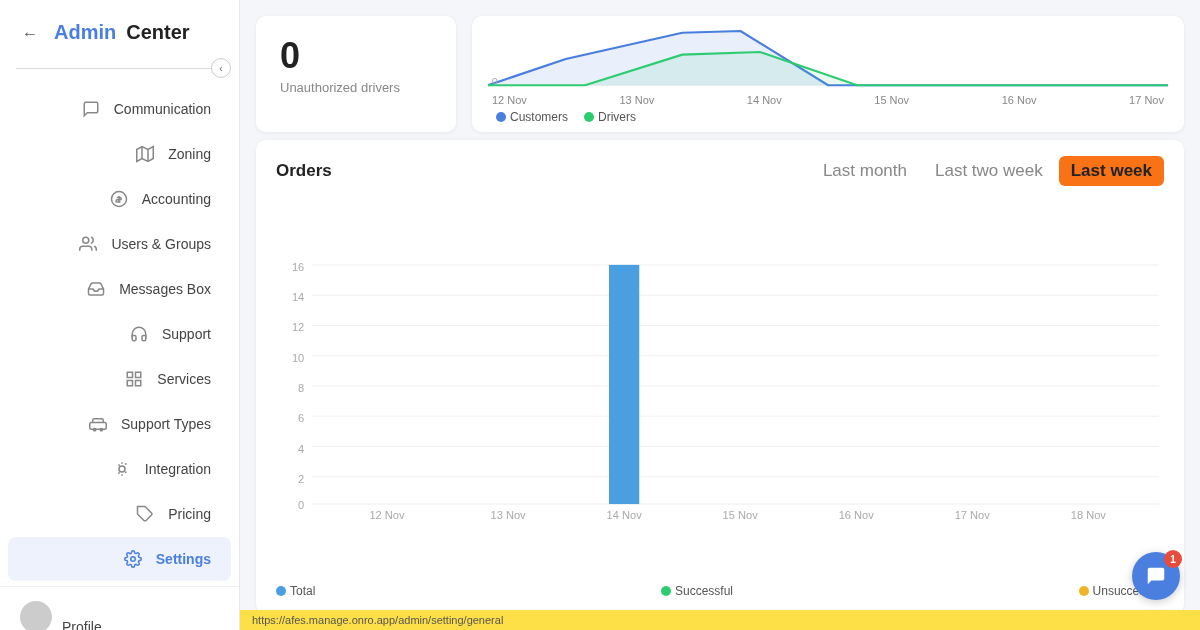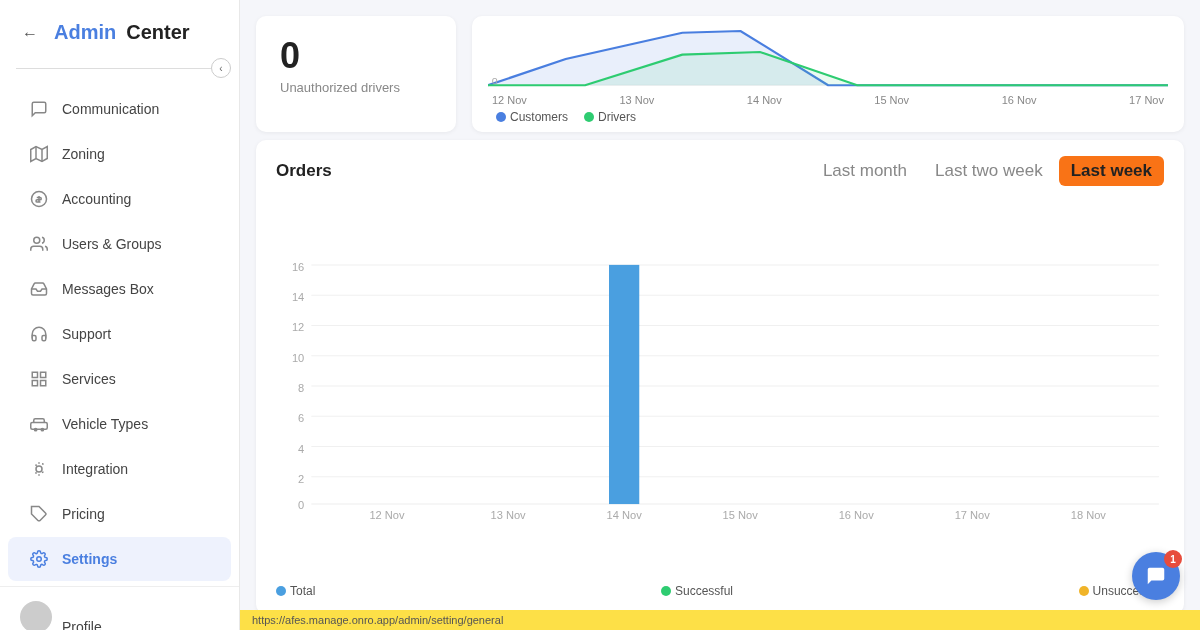--- a/index.html
+++ b/index.html
@@ -59,20 +59,21 @@
       display: flex;
       align-items: center;
       gap: 12px;
       padding: 11px 20px;
       cursor: pointer;
       border-radius: 8px;
       margin: 1px 8px;
       transition: background 0.15s;
       color: #444;
       font-size: 14px;
+      justify-content: flex-end;
     }
     .nav-item.active {
       background: #eef2fd;
       color: #4a7fe0;
       font-weight: 600;
     }
     .nav-icon {
       width: 22px; height: 22px;
       display: flex; align-items: center; justify-content: center;
       flex-shrink: 0;
@@ -367,21 +368,21 @@
 
     <div class="nav-item">
       <span class="nav-icon">
         <svg viewBox="0 0 24 24" fill="none" stroke="#888" stroke-width="2">
             <rect x="1" y="10" width="22" height="9" rx="2"></rect>
             <path d="M5 10V7a2 2 0 012-2h10a2 2 0 012 2v3"></path>
             <circle cx="7.5" cy="19.5" r="1.5"></circle>
             <circle cx="16.5" cy="19.5" r="1.5"></circle>
           </svg>
       </span>
-      <span>Vehicle Types</span>
+      <span>Support Types</span>
     </div>
 
     <div class="nav-item">
       <span class="nav-icon">
         <svg viewBox="0 0 24 24" fill="none" stroke="#888" stroke-width="2">
             <path d="M18 16.08c-.76.09-1.48.32-2.13.67M16 5.08c.76.09 1.48.32 2.13.67"></path>
             <path d="M7 16.75c.65.35 1.37.58 2.13.67M7 7.25c.65-.35 1.37-.58 2.13-.67"></path>
             <line x1="12" y1="3" x2="12" y2="5"></line>
             <line x1="12" y1="19" x2="12" y2="21"></line>
             <circle cx="12" cy="12" r="4"></circle>

